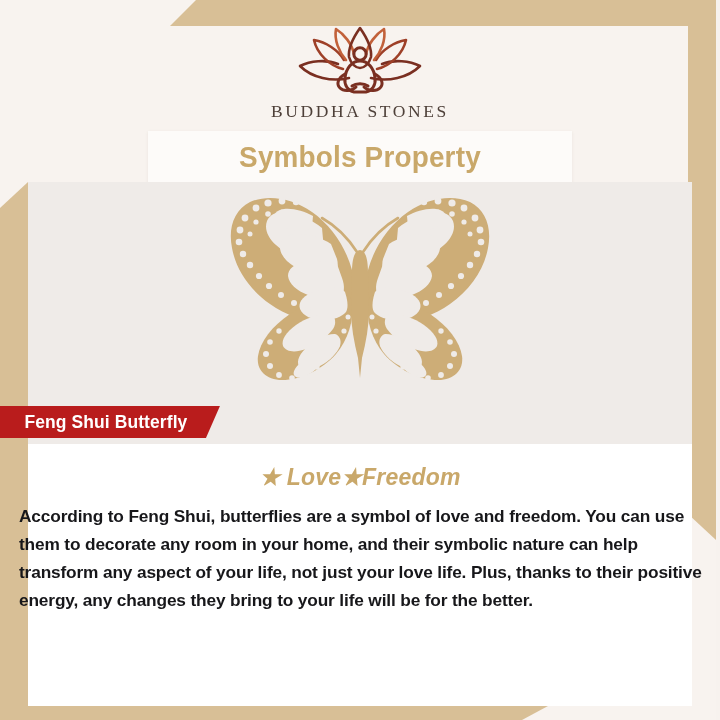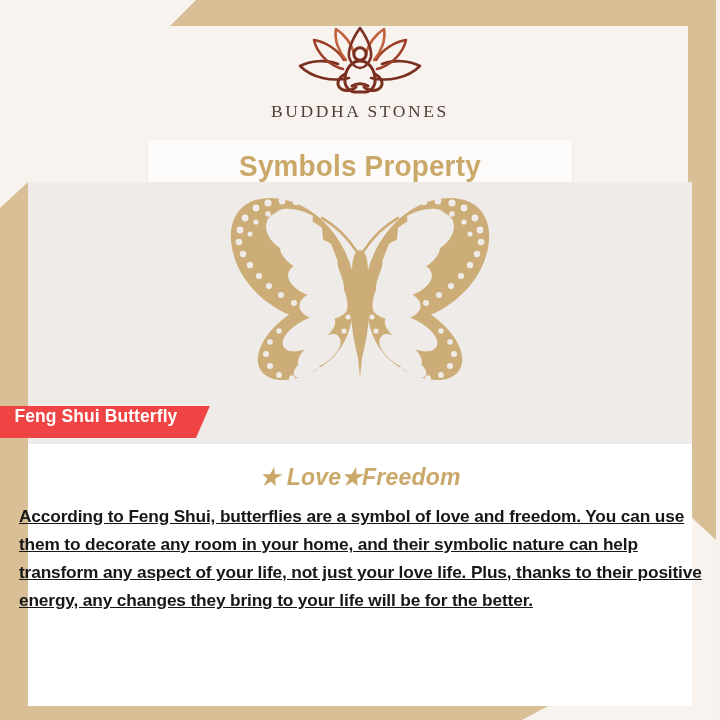--- a/index.html
+++ b/index.html
@@ -80,21 +80,21 @@
     font-family: "Liberation Serif", serif;
     font-size: 17.5px;
     letter-spacing: 2.6px;
     color: #4d3f38;
     font-weight: 400;
   }
 
   
   .title-banner {
     position: absolute;
-    top: 140px;
+    top: 131px;
     left: 148px;
     width: 424px;
     height: 52px;
     background: #fdfbf9;
     box-shadow: 0 1px 3px rgba(120,100,80,0.10);
     display: flex;
     align-items: center;
     justify-content: center;
   }
   .title-text {
@@ -124,24 +124,25 @@
     width: 320px;
     height: 200px;
   }
 
   
   .symbol-tag {
     position: absolute;
     top: 406px;
     left: 0;
     height: 32px;
-    background: #ef4444;
+    background: #b91c1c;
     clip-path: polygon(0 0, 100% 0, calc(100% - 14px) 100%, 0 100%);
-    padding: 0 30px 0 12px;
+    padding: 0 30px 0 22px;
     display: flex;
+    align-items: center;
   }
   .symbol-tag-text {
     color: #ffffff;
     font-size: 18px;
     font-weight: bold;
     letter-spacing: 0.1px;
     transform: scaleX(0.97);
     white-space: nowrap;
   }
 
@@ -164,21 +165,20 @@
     font-style: italic;
   }
   .desc-body {
     margin: 11px 0 17px -9px;
     width: 688px;
     font-size: 17.3px;
     line-height: 1.62;
     color: #17171a;
     font-weight: bold;
     letter-spacing: -0.15px;
-    text-decoration: underline;
   }
 </style>
 </head>
 <body>
 
 <div id="page">
 
   <div class="frame-top"></div>
   <div class="frame-right"></div>
   <div class="frame-left"></div>

